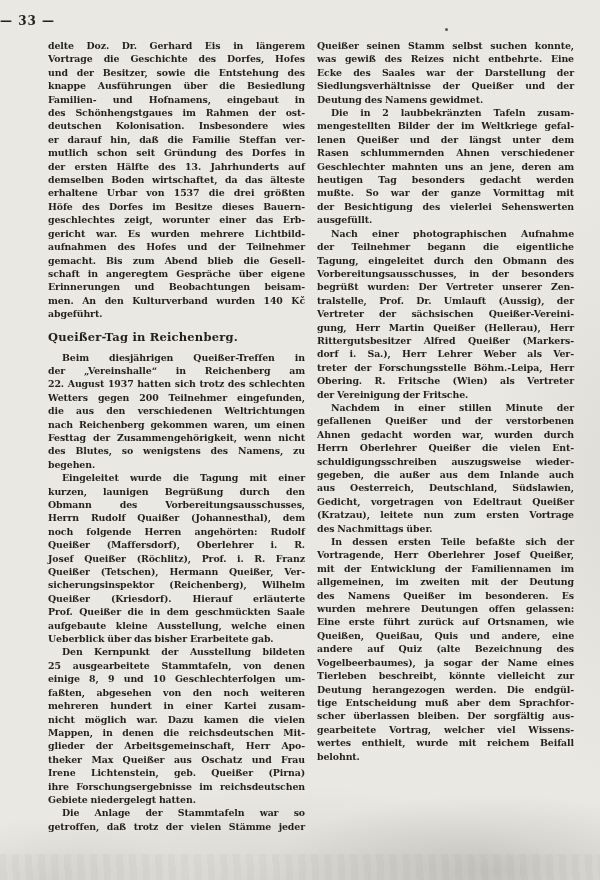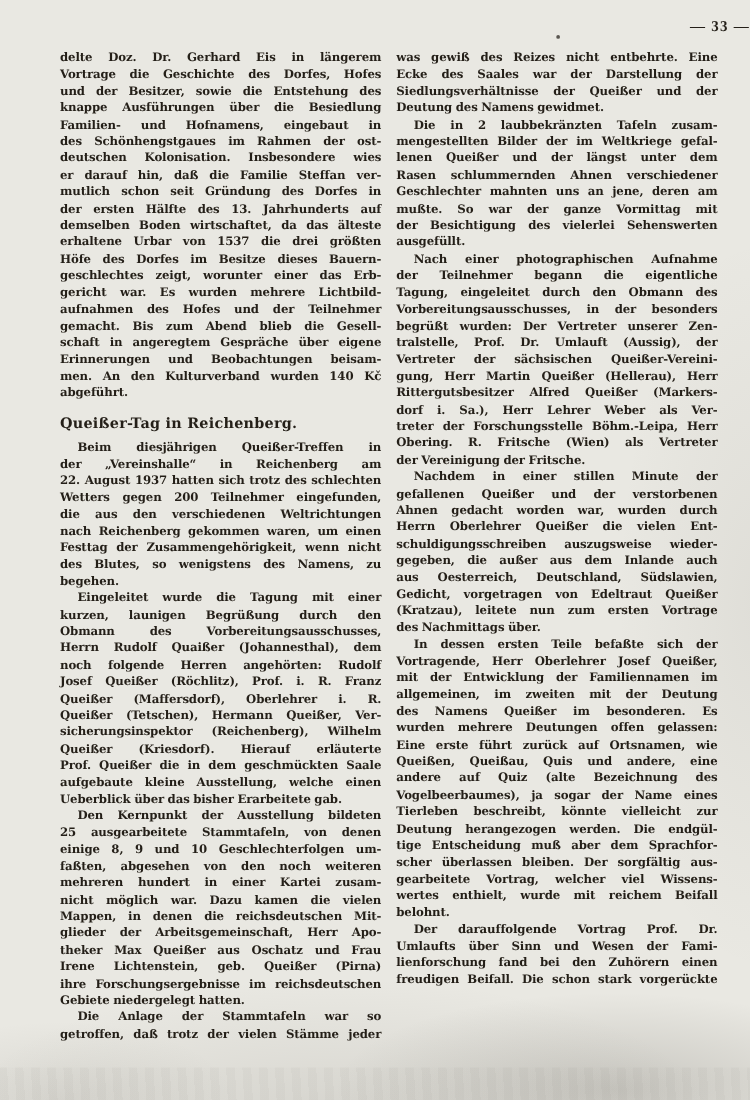--- a/index.html
+++ b/index.html
@@ -10,26 +10,25 @@
     font-family: "DejaVu Serif", serif;
     color: #241f18;
     background:
       radial-gradient(ellipse 320px 110px at 82% 99%, rgba(70,66,58,0.20), transparent 70%),
       radial-gradient(ellipse 420px 160px at 45% 102%, rgba(80,76,68,0.12), transparent 72%),
       radial-gradient(ellipse 160px 420px at 101% 55%, rgba(90,86,78,0.07), transparent 70%),
       radial-gradient(ellipse 200px 90px at 8% 100%, rgba(80,76,68,0.10), transparent 70%),
       #e9e8e2;
   }
   .page-number {
-    text-align: right;
+    text-align: left;
     font-weight: bold;
     font-size: 12px;
     padding-top: 14px;
     letter-spacing: 1px;
-    font-family: Liberation Serif, serif;
   }
   .columns {
     display: flex;
     gap: 12px;
     padding: 11px 26px 0 48px;
   }
   .col { flex: 1; min-width: 0; }
   .para { margin: 0; }
   .line {
     font-size: 9.4px;
@@ -110,22 +109,22 @@
         <div class="line">Festtag der Zusammengehörigkeit, wenn nicht</div>
         <div class="line">des Blutes, so wenigstens des Namens, zu</div>
         <div class="line end">begehen.</div>
       </div>
       <div class="para">
         <div class="line indent">Eingeleitet wurde die Tagung mit einer</div>
         <div class="line">kurzen, launigen Begrüßung durch den</div>
         <div class="line">Obmann des Vorbereitungsausschusses,</div>
         <div class="line">Herrn Rudolf Quaißer (Johannesthal), dem</div>
         <div class="line">noch folgende Herren angehörten: Rudolf</div>
+        <div class="line">Queißer (Maffersdorf), Oberlehrer i. R.</div>
         <div class="line">Josef Queißer (Röchlitz), Prof. i. R. Franz</div>
-        <div class="line">Queißer (Maffersdorf), Oberlehrer i. R.</div>
         <div class="line">Queißer (Tetschen), Hermann Queißer, Ver-</div>
         <div class="line">sicherungsinspektor (Reichenberg), Wilhelm</div>
         <div class="line">Queißer (Kriesdorf). Hierauf erläuterte</div>
         <div class="line">Prof. Queißer die in dem geschmückten Saale</div>
         <div class="line">aufgebaute kleine Ausstellung, welche einen</div>
         <div class="line end">Ueberblick über das bisher Erarbeitete gab.</div>
       </div>
       <div class="para">
         <div class="line indent">Den Kernpunkt der Ausstellung bildeten</div>
         <div class="line">25 ausgearbeitete Stammtafeln, von denen</div>
@@ -140,31 +139,33 @@
         <div class="line">ihre Forschungsergebnisse im reichsdeutschen</div>
         <div class="line end">Gebiete niedergelegt hatten.</div>
       </div>
       <div class="para">
         <div class="line indent">Die Anlage der Stammtafeln war so</div>
         <div class="line">getroffen, daß trotz der vielen Stämme jeder</div>
       </div>
     </div>
   <div class="col">
       <div class="para">
+        <div class="line">Queißer seinen Stamm selbst suchen konnte,</div>
         <div class="line">was gewiß des Reizes nicht entbehrte. Eine</div>
         <div class="line">Ecke des Saales war der Darstellung der</div>
         <div class="line">Siedlungsverhältnisse der Queißer und der</div>
         <div class="line end">Deutung des Namens gewidmet.</div>
       </div>
       <div class="para">
         <div class="line indent">Die in 2 laubbekränzten Tafeln zusam-</div>
         <div class="line">mengestellten Bilder der im Weltkriege gefal-</div>
         <div class="line">lenen Queißer und der längst unter dem</div>
         <div class="line">Rasen schlummernden Ahnen verschiedener</div>
         <div class="line">Geschlechter mahnten uns an jene, deren am</div>
+        <div class="line">heutigen Tag besonders gedacht werden</div>
         <div class="line">mußte. So war der ganze Vormittag mit</div>
         <div class="line">der Besichtigung des vielerlei Sehenswerten</div>
         <div class="line end">ausgefüllt.</div>
       </div>
       <div class="para">
         <div class="line indent">Nach einer photographischen Aufnahme</div>
         <div class="line">der Teilnehmer begann die eigentliche</div>
         <div class="line">Tagung, eingeleitet durch den Obmann des</div>
         <div class="line">Vorbereitungsausschusses, in der besonders</div>
         <div class="line">begrüßt wurden: Der Vertreter unserer Zen-</div>
@@ -201,24 +202,18 @@
         <div class="line">andere auf Quiz (alte Bezeichnung des</div>
         <div class="line">Vogelbeerbaumes), ja sogar der Name eines</div>
         <div class="line">Tierleben beschreibt, könnte vielleicht zur</div>
         <div class="line">Deutung herangezogen werden. Die endgül-</div>
         <div class="line">tige Entscheidung muß aber dem Sprachfor-</div>
         <div class="line">scher überlassen bleiben. Der sorgfältig aus-</div>
         <div class="line">gearbeitete Vortrag, welcher viel Wissens-</div>
         <div class="line">wertes enthielt, wurde mit reichem Beifall</div>
         <div class="line end">belohnt.</div>
       </div>
-      <div class="para">
-        <div class="line indent">Der darauffolgende Vortrag Prof. Dr.</div>
-        <div class="line">Umlaufts über Sinn und Wesen der Fami-</div>
-        <div class="line">lienforschung fand bei den Zuhörern einen</div>
-        <div class="line">freudigen Beifall. Die schon stark vorgerückte</div>
-      </div>
     </div>
 </div>
 
 <div class="speck speck-1"></div>
 <div class="speck speck-2"></div>
 <div class="smudge smudge-bottom"></div>
 
 </body></html>

